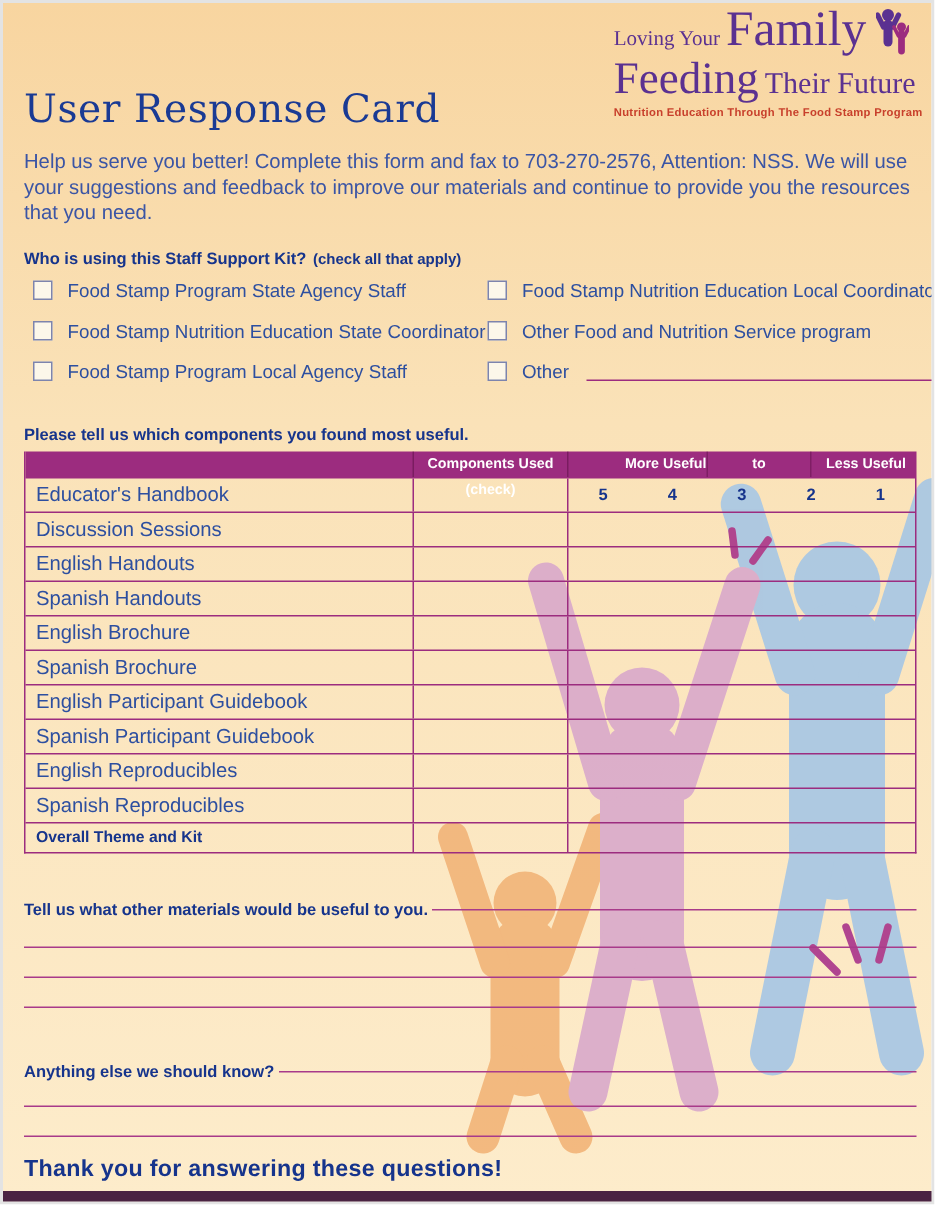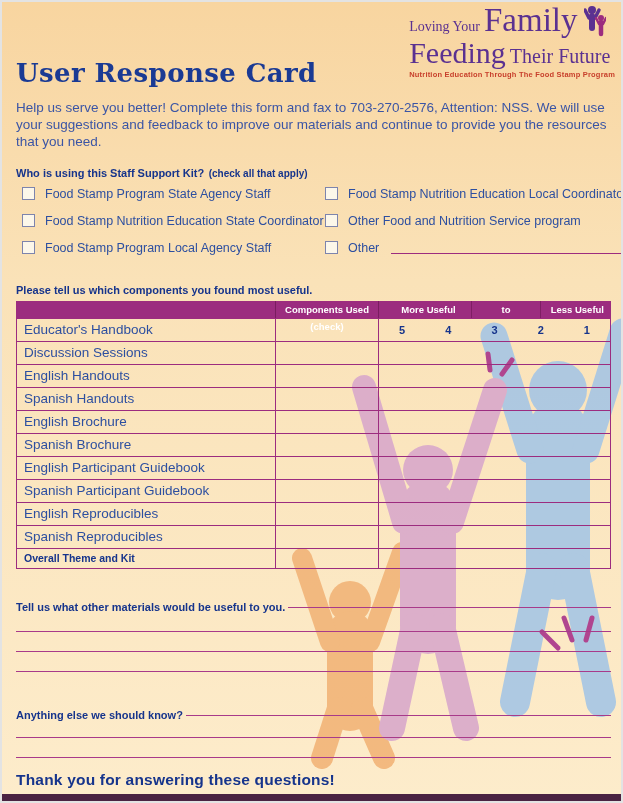--- a/index.html
+++ b/index.html
@@ -17,21 +17,21 @@
   .logo .row { white-space:nowrap; }
   .logo .sm  { font-size:14px; }
   .logo .lg  { font-size:33px; }
   .logo .lg2 { font-size:30px; }
   .logo .sm2 { font-size:20px; }
   .logo-icon { display:inline-block; vertical-align:top; margin-left:3px; }
   .tagline { margin-top:3px; font-family:"Liberation Sans", sans-serif;
              font-size:7.5px; font-weight:bold; color:#c8402c; letter-spacing:.2px; }
 
   .title { position:absolute; left:14px; top:56px; font-family:"DejaVu Serif", serif;
-           font-weight:bold; font-size:26px; color:#1a3a94; letter-spacing:.4px; }
+           font-weight:normal; font-size:26px; color:#1a3a94; letter-spacing:.4px; }
   .intro { position:absolute; left:14px; top:97px; width:594px;
            font-size:13.5px; line-height:17px; color:#3b55a5; }
 
   .qhead { font-weight:bold; font-size:11px; color:#16348c; }
   .qhint { font-weight:bold; font-size:10px; color:#16348c; }
   .q1 { position:absolute; left:14px; top:161px; }
 
   .cb-grid { position:absolute; left:20px; top:184px; width:592px;
              display:grid; grid-template-columns:303px 1fr; row-gap:12px; }
   .cb-item { display:flex; align-items:center; gap:10px; height:15px; }
@@ -41,21 +41,21 @@
 
   .theading { position:absolute; left:14px; top:282px; }
 
   .utable { position:absolute; left:14px; top:299px; width:595px;
             border:1px solid #9c2c7f; border-top:none; }
   .thead { display:flex; background:#9c2c7f; color:#ffffff; font-weight:bold;
            font-size:9.5px; height:17px; line-height:17px; }
   .thead .c1 { width:258px; }
   .thead .c2 { width:103px; text-align:center; border-left:1px solid rgba(60,0,40,.35); }
   .thead .c3 { width:232px; display:flex; border-left:1px solid rgba(60,0,40,.35); }
-  .thead .z1 { width:92px; padding-left:7px; text-align:center; }
+  .thead .z1 { width:92px; padding-left:7px; text-align:right; }
   .thead .z2 { width:70px; text-align:center; border-left:1px solid rgba(60,0,40,.3);
                border-right:1px solid rgba(60,0,40,.3); }
   .thead .z3 { flex:1; text-align:right; padding-right:6px; }
 
   .trow { display:flex; height:23px; border-top:1px solid #9c2c7f; background:transparent; }
   .trow .name  { width:258px; font-size:13.5px; color:#2d4fa0; line-height:22px; padding-left:7px;
                  white-space:nowrap; }
   .trow .check { width:103px; border-left:1px solid #9c2c7f; }
   .trow .rate  { width:232px; border-left:1px solid #9c2c7f; display:flex; }
   .rate span { flex:1; text-align:center; line-height:22px; font-weight:bold;

